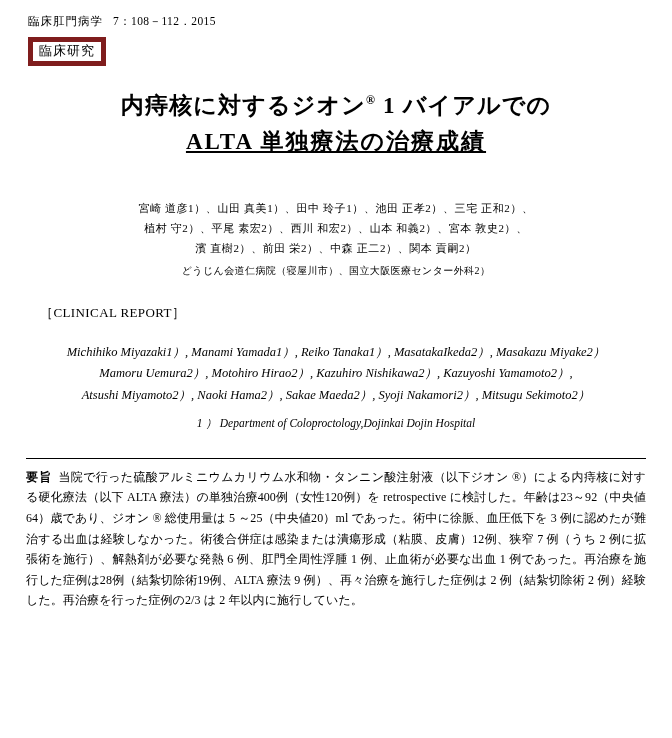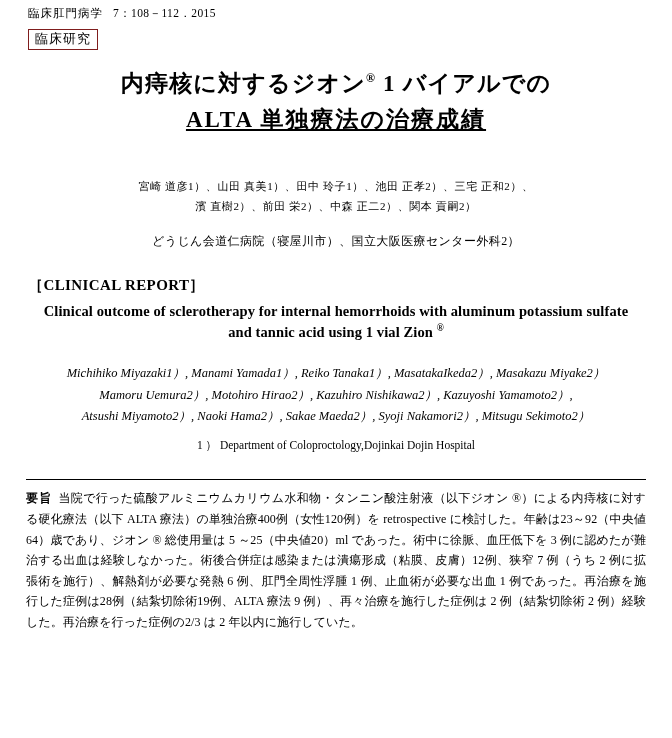--- a/index.html
+++ b/index.html
@@ -13,86 +13,86 @@
     font-family: "Liberation Serif", serif;
     color: #000000;
     position: relative;
     overflow: hidden;
   }
   .page {
     position: relative;
     width: 672px;
     height: 738px;
     box-sizing: border-box;
-    padding: 0 26px;
+    padding: 8px 26px;
   }
 
   
   .running-head {
     font-family: "Liberation Serif", serif;
     font-size: 11.5px;
     letter-spacing: 0.5px;
     padding-top: 6px;
     padding-left: 2px;
     white-space: nowrap;
   }
   .running-head .journal { letter-spacing: 1px; }
   .running-head .cite { margin-left: 10px; letter-spacing: 0.4px; }
 
   
   .category-box {
     display: inline-block;
-    border: 1px solid #7f1d1d;
+    border: 5px solid #7f1d1d;
     padding: 2px 6px 3px 6px;
     font-size: 13px;
     letter-spacing: 1px;
     margin-top: 8px;
     margin-left: 2px;
     line-height: 1.1;
   }
 
   
   .jp-title {
     text-align: center;
     font-size: 23px;
     font-weight: bold;
     letter-spacing: 1.2px;
     line-height: 1.55;
-    margin-top: 16px;
+    margin-top: 22px;
   }
   .jp-title .sup {
     font-size: 12px;
     vertical-align: super;
     font-weight: bold;
   }
   .jp-title .line2 { letter-spacing: 2px; text-decoration: underline; }
 
   
   .jp-authors {
     text-align: center;
     font-size: 11px;
     line-height: 1.85;
     margin-top: 38px;
     letter-spacing: 0.6px;
   }
   .jp-authors .ln { display: block; }
   .jp-affil {
     text-align: center;
-    font-size: 12px;
-    margin-top: 17px;
+    font-size: 10px;
+    margin-top: 5px;
     letter-spacing: 0.4px;
   }
 
   
   .clinical-report {
-    font-size: 15px;
-    font-weight: bold;
+    font-size: 13px;
+    font-weight: normal;
     letter-spacing: 0.4px;
     margin-top: 26px;
-    margin-left: 2px;
+    margin-left: 14px;
   }
   .en-title {
     text-align: center;
     font-size: 14.5px;
     font-weight: bold;
     line-height: 1.45;
     margin-top: 6px;
     letter-spacing: 0.1px;
   }
   .en-title .sup { font-size: 9.5px; vertical-align: super; }
@@ -102,20 +102,21 @@
     font-size: 12.5px;
     line-height: 1.72;
     margin-top: 20px;
     font-style: italic;
   }
   .en-authors .ln { display: block; }
 
   .en-affils {
     text-align: center;
     font-size: 11.5px;
+    font-style: italic;
     line-height: 1.7;
     margin-top: 8px;
   }
 
   
   .rule {
     border: none;
     border-top: 1px solid #000;
     margin: 0;
   }
@@ -147,33 +148,28 @@
 
   <div class="jp-title">
     <span class="line1">
       <span>内痔核に対するジオン</span><span class="sup">®</span><span> 1 バイアルでの</span>
     </span>
     <div class="line2">ALTA 単独療法の治療成績</div>
   </div>
 
   <div class="jp-authors">
     <span class="ln">宮崎 道彦1）、山田 真美1）、田中 玲子1）、池田 正孝2）、三宅 正和2）、</span>
+    <span class="ln">植村 守2）、平尾 素宏2）、西川 和宏2）、山本 和義2）、宮本 敦史2）、</span>
     <span class="ln">濱 直樹2）、前田 栄2）、中森 正二2）、関本 貢嗣2）</span>
   </div>
 
   <div class="jp-affil">どうじん会道仁病院（寝屋川市）、国立大阪医療センター外科2）</div>
 
   <div class="clinical-report">［CLINICAL REPORT］</div>
 
-  <div class="en-title">
-    <div>Clinical outcome of sclerotherapy for internal hemorrhoids with aluminum potassium sulfate</div>
-    <div>
-      <span>and tannic acid using  1  vial Zion </span><span class="sup">®</span>
-    </div>
-  </div>
 
   <div class="en-authors">
     <span class="ln">Michihiko Miyazaki1）, Manami Yamada1）, Reiko Tanaka1）, MasatakaIkeda2）, Masakazu Miyake2）</span>
     <span class="ln">Mamoru Uemura2）, Motohiro Hirao2）, Kazuhiro Nishikawa2）, Kazuyoshi Yamamoto2）,</span>
     <span class="ln">Atsushi Miyamoto2）, Naoki Hama2）, Sakae Maeda2）, Syoji Nakamori2）, Mitsugu Sekimoto2）</span>
   </div>
 
   <div class="en-affils">
     <div>1 ） Department of Coloproctology,Dojinkai Dojin Hospital</div>
   </div>

